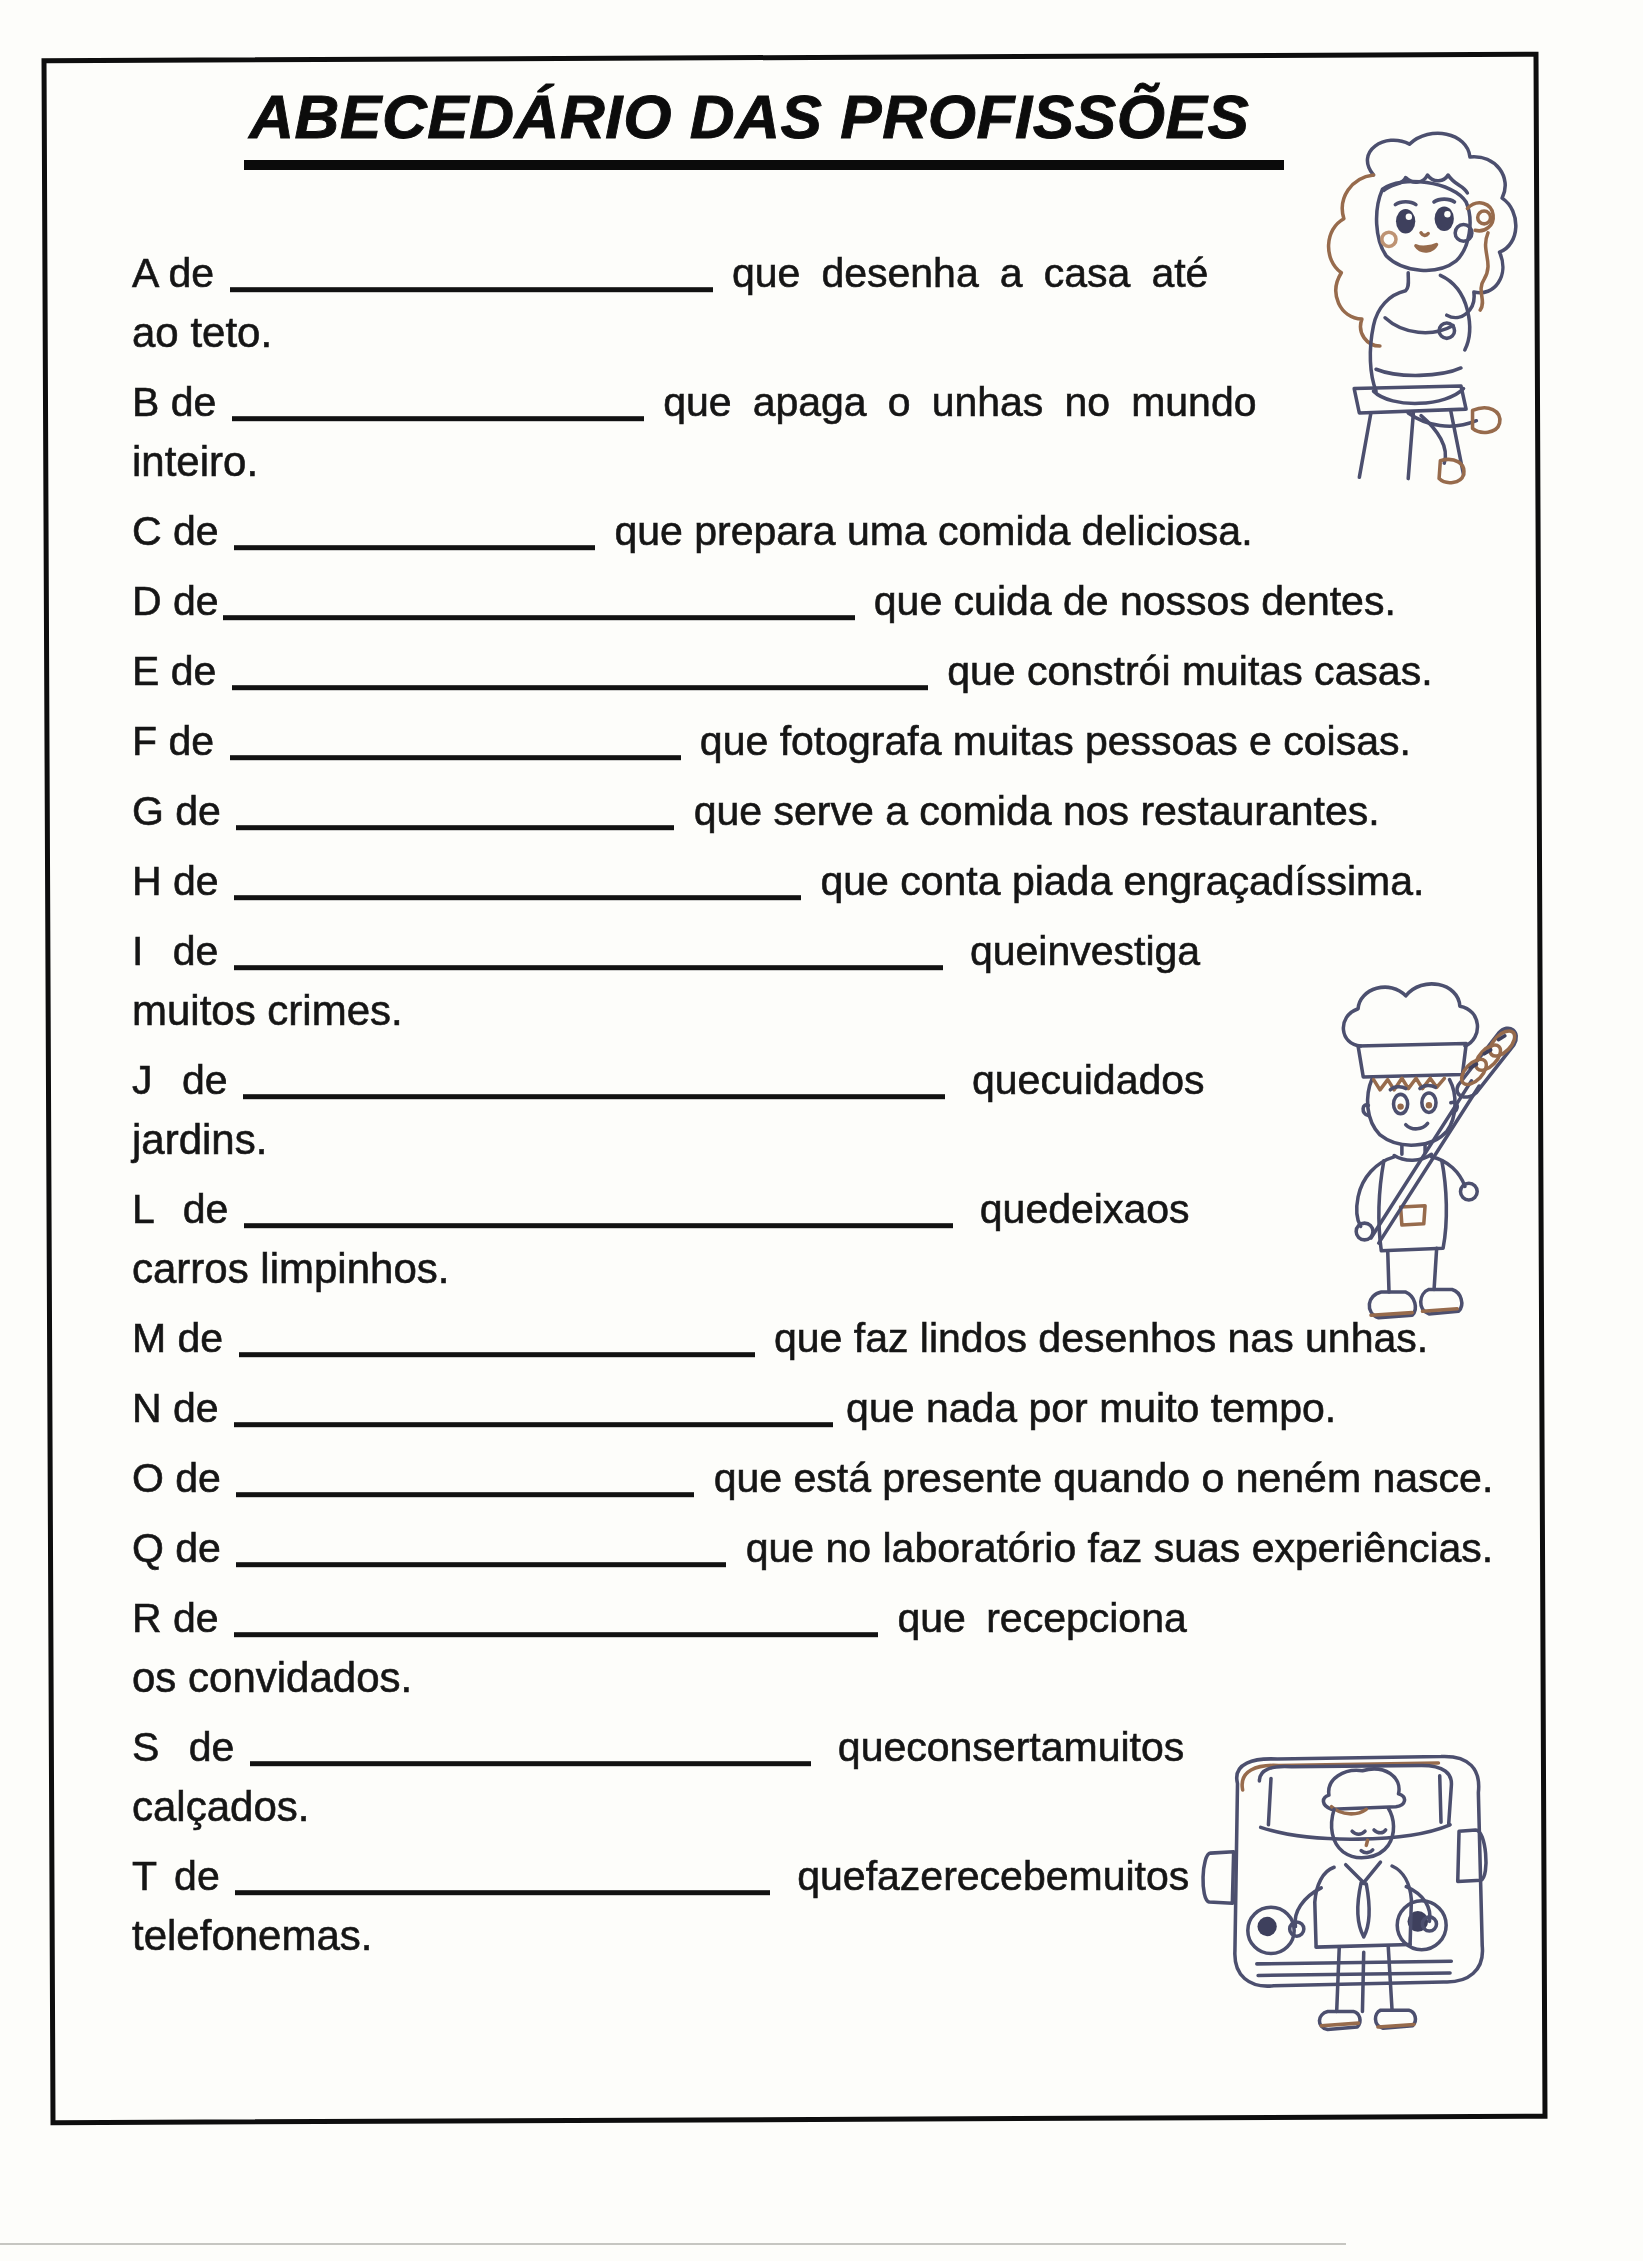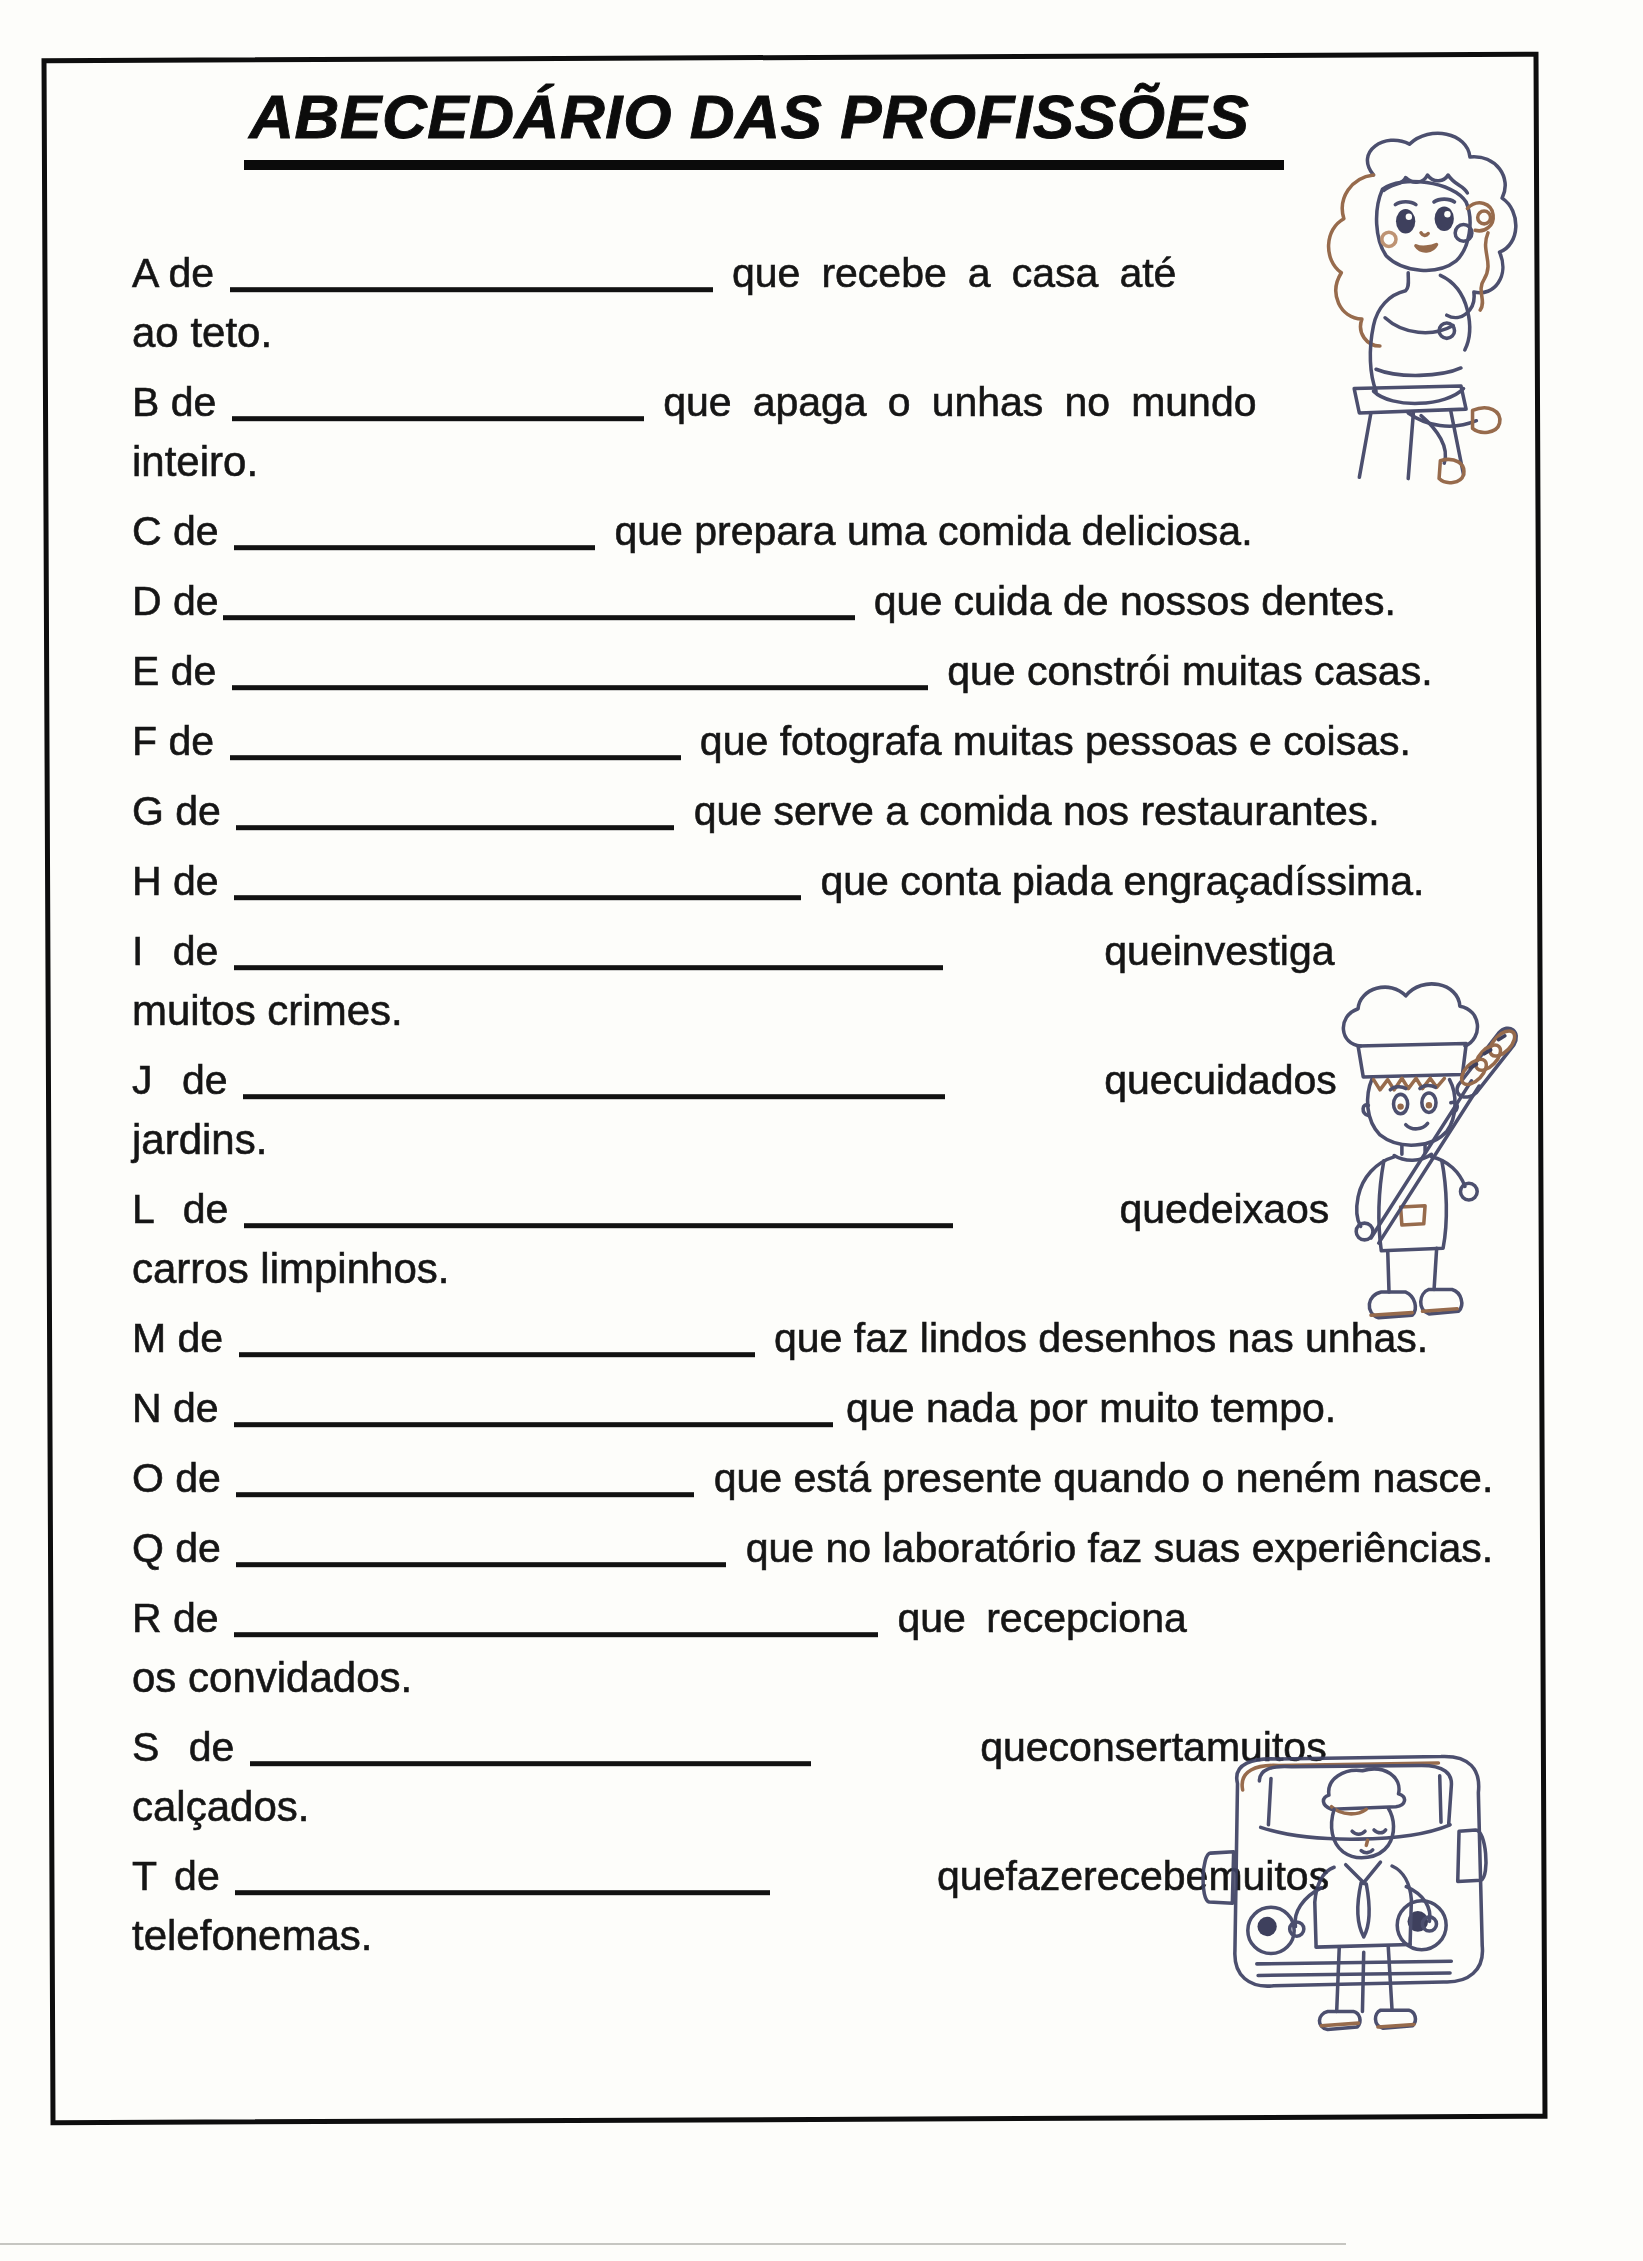--- a/index.html
+++ b/index.html
@@ -25,41 +25,41 @@
   }
   .item{margin-bottom:11px}
   .line1{display:flex;align-items:baseline;font-size:41px;line-height:59px;white-space:nowrap}
   .label{flex:none}
   .blank{
     flex:none;display:inline-block;height:32px;width:387px;
     border-bottom:5.2px solid #121212;margin-left:15.5px;
     align-self:baseline;transform:translateY(5.2px);
   }
   .tail{margin-left:19.3px}
-  .tail.justify{flex:1 1 auto;display:flex;justify-content:center;margin-left:27px;white-space:normal}
+  .tail.justify{flex:1 1 auto;display:flex;justify-content:flex-start;margin-left:27px;white-space:normal}
   .line2{font-size:42px;line-height:59px}
   .illus{position:absolute}
   .illus svg{width:100%;height:100%;display:block}
   .artifact-line{position:absolute;left:0;top:2243px;width:1346px;height:1.9px;background:#a9a9a3;opacity:.65}
 </style>
 </head>
 <body>
 
 <div class="page">
 
   <div class="frame"></div>
 
   <div class="title">ABECEDÁRIO DAS PROFISSÕES</div>
 
   <div class="content">
   <div class="item">
     <div class="line1">
       <span class="label">A de</span>
       <span class="blank" style="width: 483px;"></span>
-      <span class="tail" style="word-spacing: 9.7px;">que recebe a casa até</span>
+      <span class="tail" style="word-spacing: 9.7px;">que desenha a casa até</span>
     </div>
     <div class="line2">ao teto.</div>
   </div>
 
   <div class="item">
     <div class="line1">
       <span class="label">B de</span>
       <span class="blank" style="width: 412px;"></span>
       <span class="tail" style="word-spacing: 9.7px;">que apaga o unhas no mundo</span>
     </div>

